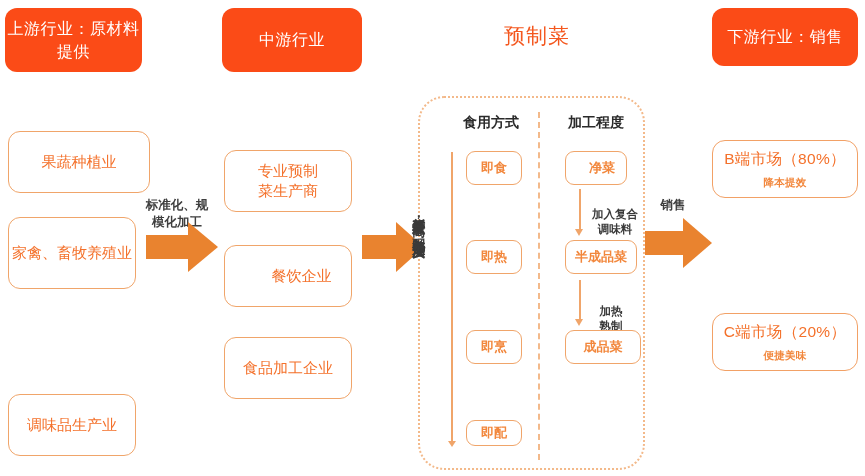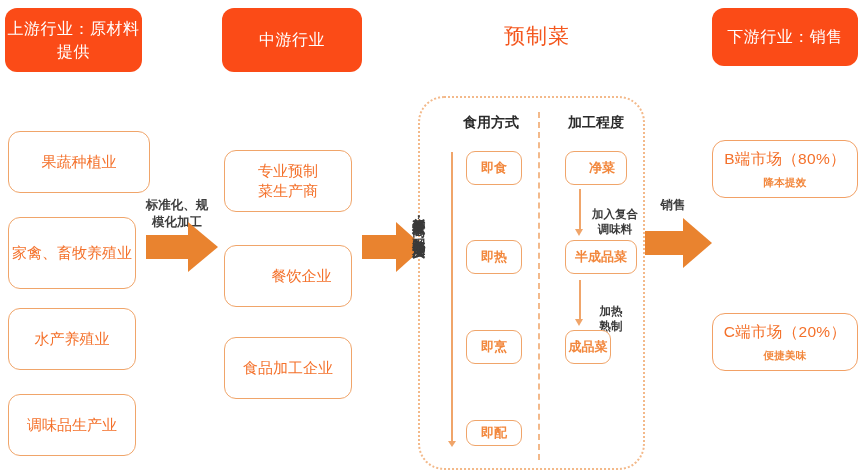--- a/index.html
+++ b/index.html
@@ -143,23 +143,20 @@
   </div>
 
   <div class="abs obox" style="left:8px;top:131px;width:142px;height:62px;">
     <span>果蔬种植业</span>
   </div>
 
   <div class="abs obox" style="left:8px;top:217px;width:128px;height:72px;">
     <span style="white-space:pre-line;">家禽、畜牧养殖业</span>
   </div>
 
-  <div class="abs obox" style="left:8px;top:308px;width:128px;height:62px;">
-    <span>水产养殖业</span>
-  </div>
 
   <div class="abs obox" style="left:8px;top:394px;width:128px;height:62px;">
     <span>调味品生产业</span>
   </div>
 
   <div class="abs arrowlabel" style="left:138px;top:180px;width:78px;">
     <span>标准化、规
 模化加工</span>
   </div>
   <div class="abs" style="left:146px;top:222px;width:72px;height:50px;">
@@ -236,21 +233,21 @@
 
   <div class="abs" style="left:575px;top:280px;width:10px;height:48px;">
     <div class="thinline abs" style="left:4px;top:0;height:40px;"></div>
     <div class="thinhead" style="left:0.3px;top:39px;"></div>
   </div>
   <div class="abs steplabel" style="left:588px;top:289px;width:46px;">
     <span>加热
 熟制</span>
   </div>
 
-  <div class="abs obox small" style="left:565px;top:330px;width:46px;height:34px;">
+  <div class="abs obox small" style="left:565px;top:330px;width:76px;height:34px;">
     <span>成品菜</span>
   </div>
 
   <div class="abs arrowlabel" style="left:650px;top:180px;width:46px;">
     <span>销售</span>
   </div>
   <div class="abs" style="left:645px;top:218px;width:68px;height:50px;">
     <div class="arrow-stem" style="left:0;top:13px;width:40px;height:24px;"></div>
     <div class="arrow-head" style="left:38px;top:0;border-top:25px solid transparent;border-bottom:25px solid transparent;border-left:29px solid #E9832F;"></div>
   </div>

